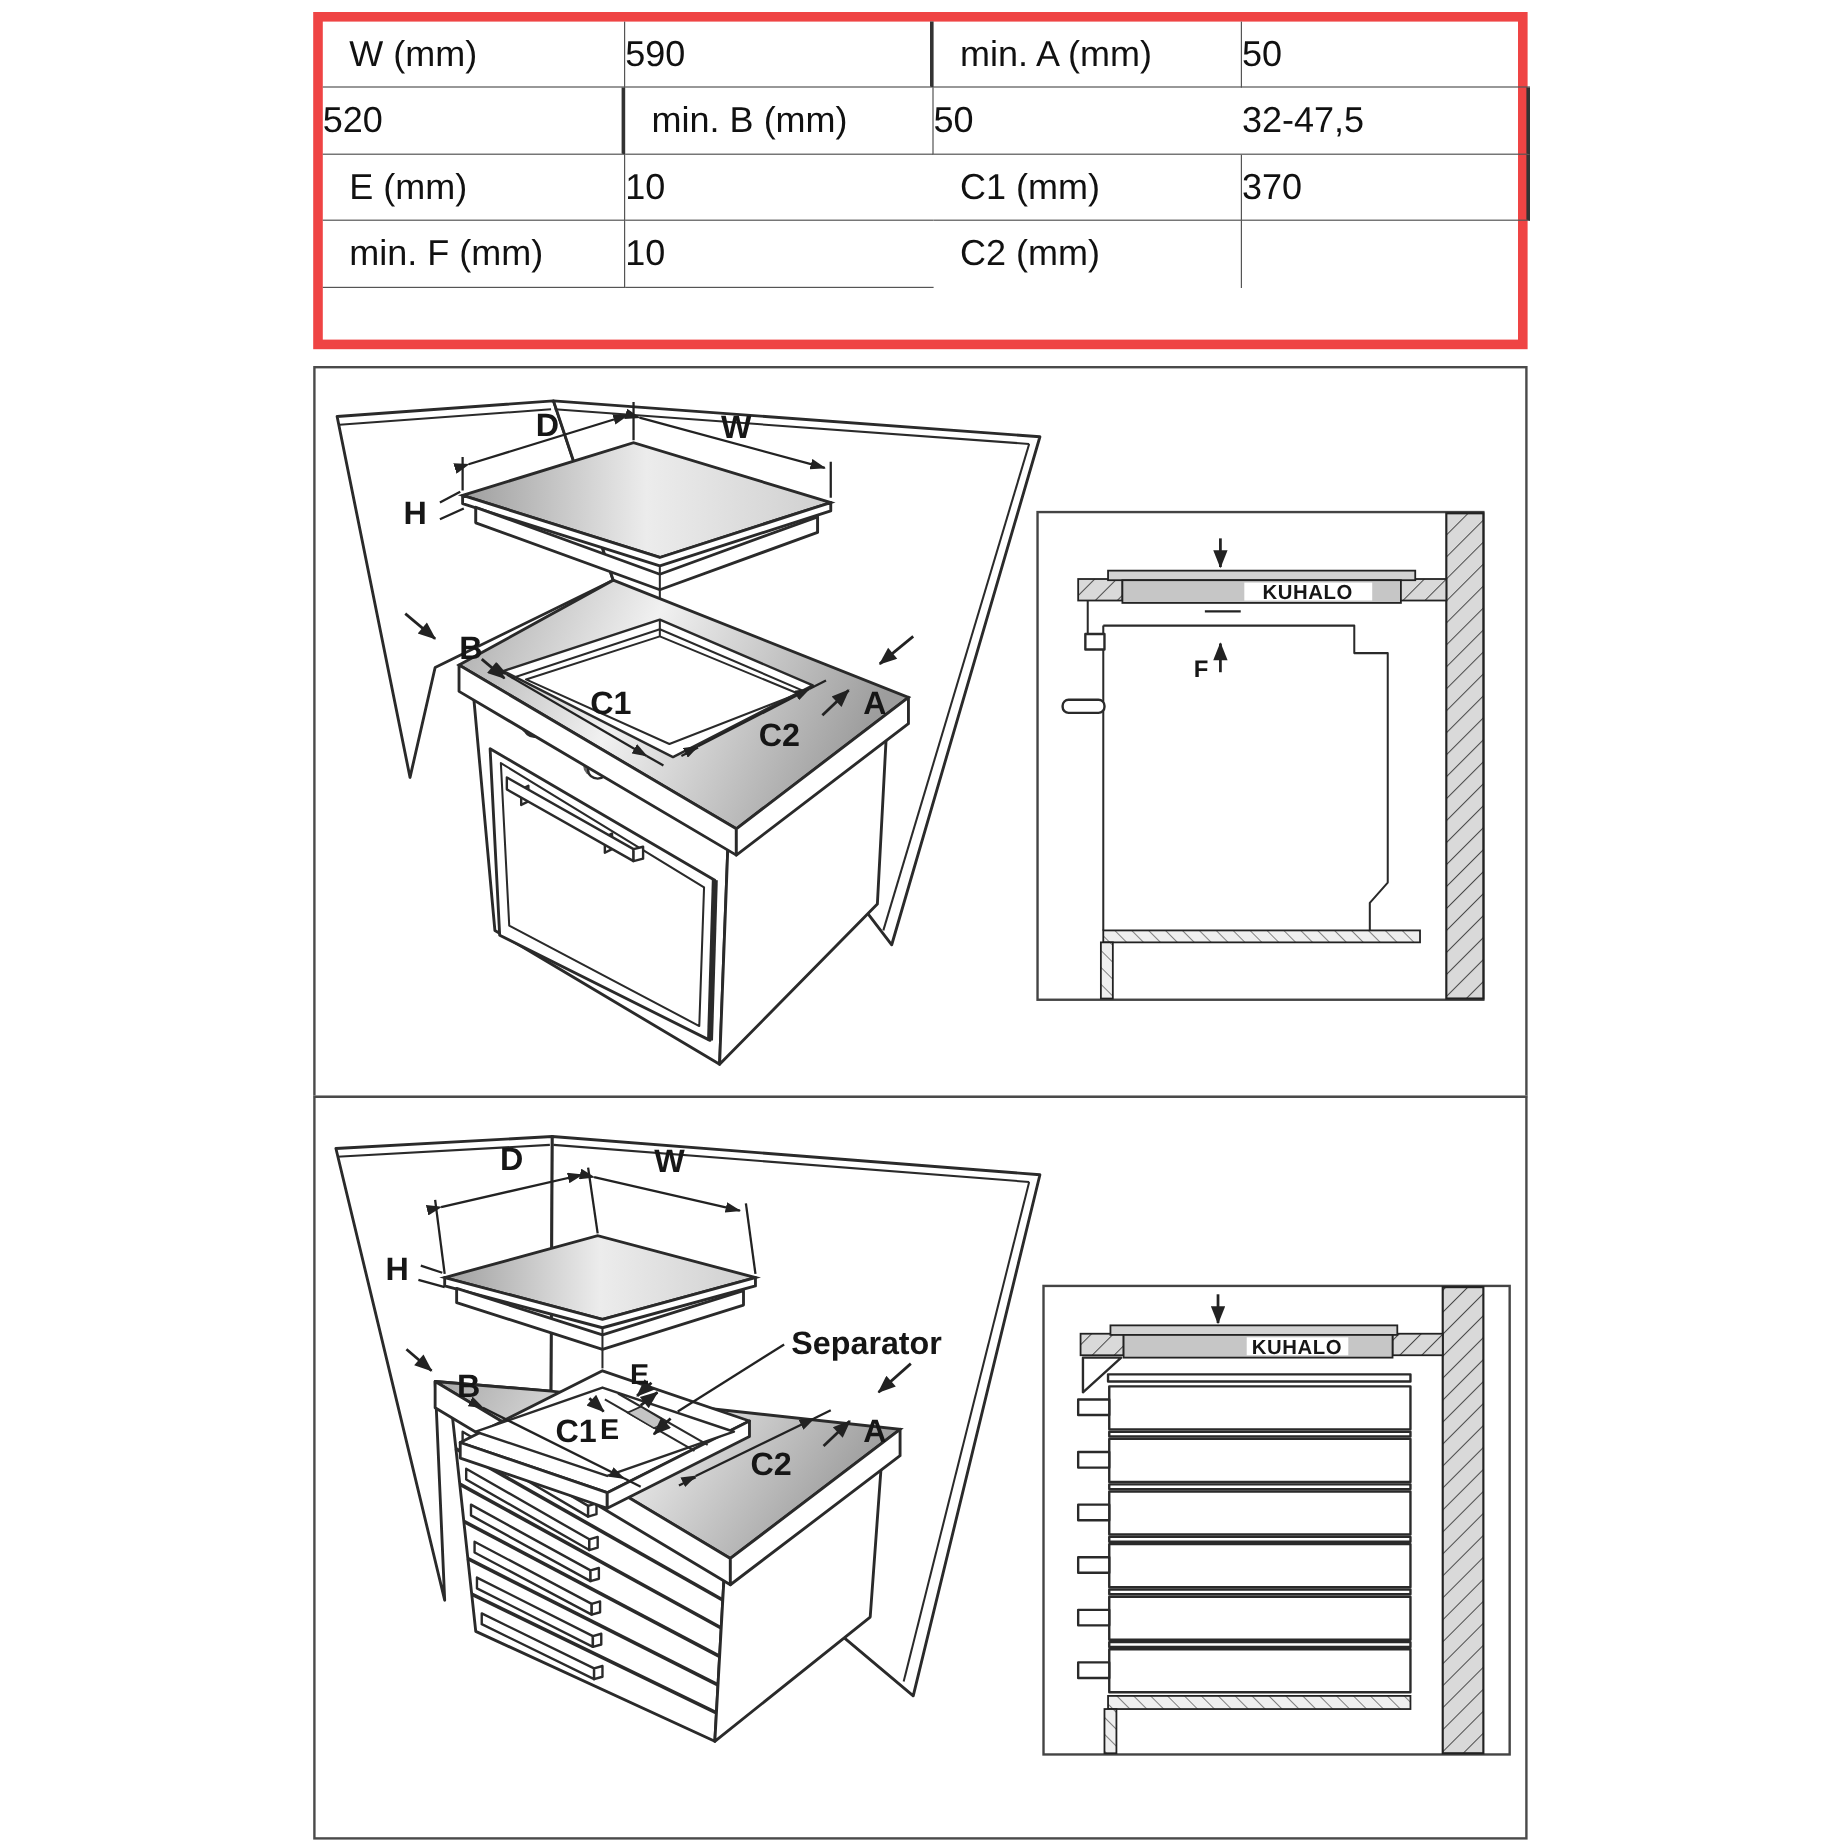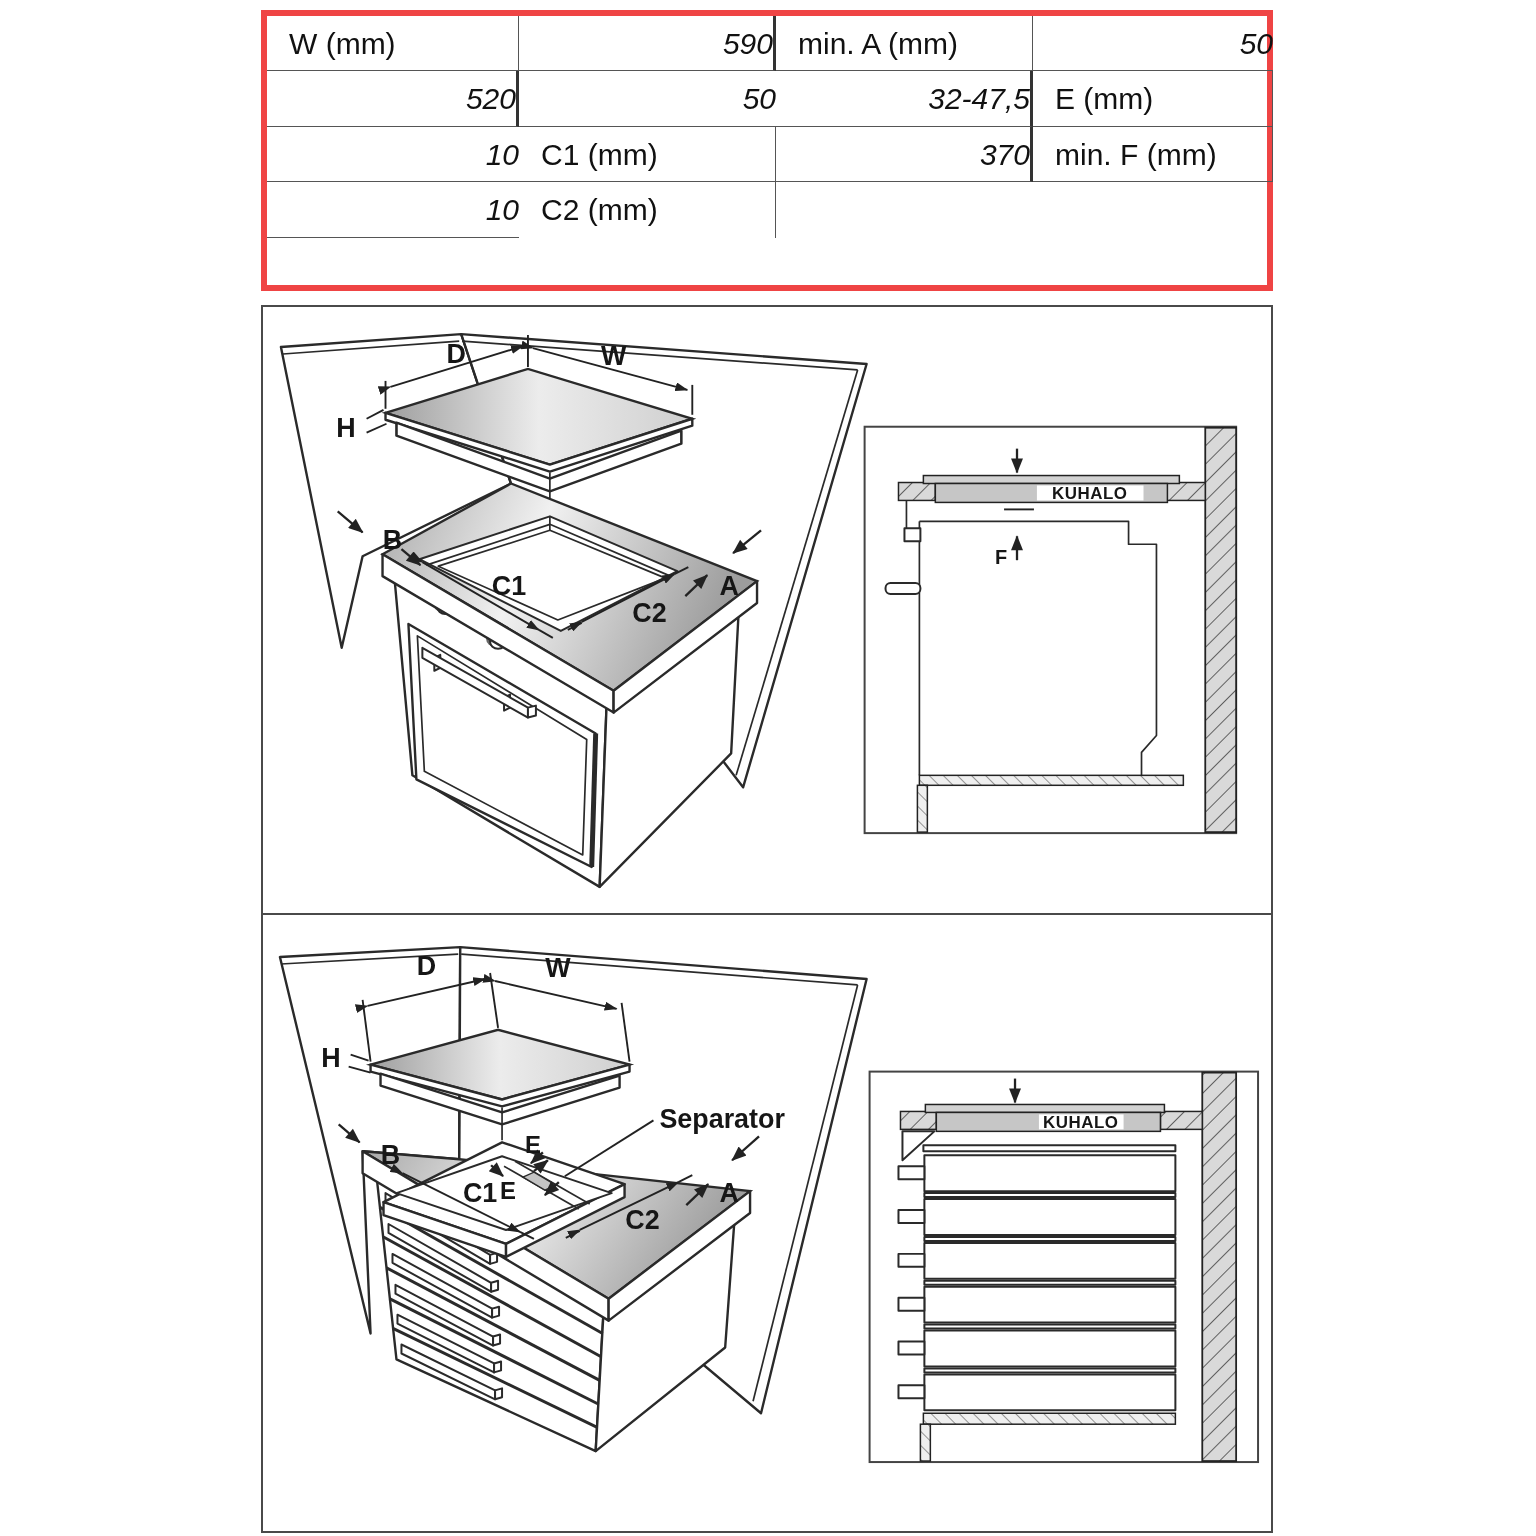--- a/index.html
+++ b/index.html
@@ -1,24 +1,24 @@
 <!DOCTYPE html>
 <html><head>
 <meta charset="utf-8">
 <style>
   html,body{margin:0;padding:0;background:#fff;}
   body{width:1536px;height:1536px;position:relative;font-family:"Liberation Sans",sans-serif;color:#111;}
   .abs{position:absolute;}
   
-  #spec-table{left:261px;top:10px;width:1012px;height:281px;border:6px solid #ef4444;box-sizing:border-box;
+  #spec-table{left:261px;top:10px;width:1012px;height:281px;border:8px solid #ef4444;box-sizing:border-box;
     display:grid;grid-template-columns:252px 257px 257px 240px;grid-auto-rows:55.4px;background:#fff;}
   #spec-table .cell{border-right:1px solid #555;border-bottom:1px solid #555;box-sizing:border-box;
     font-size:30px;line-height:55px;white-space:nowrap;overflow:hidden;}
   #spec-table .lab{padding-left:22px;text-align:left;}
-  #spec-table .val{text-align:right;font-style:italic;}
+  #spec-table .val{text-align:left;}
   #spec-table .mid{border-right:3px solid #333;}
   #spec-table .last{border-bottom:none;}
   #spec-table .noright{border-right:none;}
   #spec-table .merge{grid-column:3/5;border-right:none;border-bottom:none;}
   
   .panel{border:2px solid #4a4a4a;box-sizing:border-box;background:#fff;}
   #panel1{left:261px;top:305px;width:1012px;height:610px;}
   #panel2{left:261px;top:913px;width:1012px;height:620px;}
   svg{display:block;}
   svg text{font-family:"Liberation Sans",sans-serif;fill:#161616;}
@@ -37,20 +37,21 @@
 </head>
 <body>
 
 <div id="spec-table" class="abs">
   <div class="cell lab">W (mm)</div>
   <div class="cell val mid">590</div>
   <div class="cell lab">min. A (mm)</div>
   <div class="cell val noright">50</div>
 
   <div class="cell val mid">520</div>
+  <div class="cell lab">min. B (mm)</div>
   <div class="cell val noright">50</div>
 
   <div class="cell val mid">32-47,5</div>
   <div class="cell lab">E (mm)</div>
   <div class="cell val noright">10</div>
 
   <div class="cell lab">C1 (mm)</div>
   <div class="cell val mid">370</div>
   <div class="cell lab">min. F (mm)</div>
   <div class="cell val noright">10</div>

